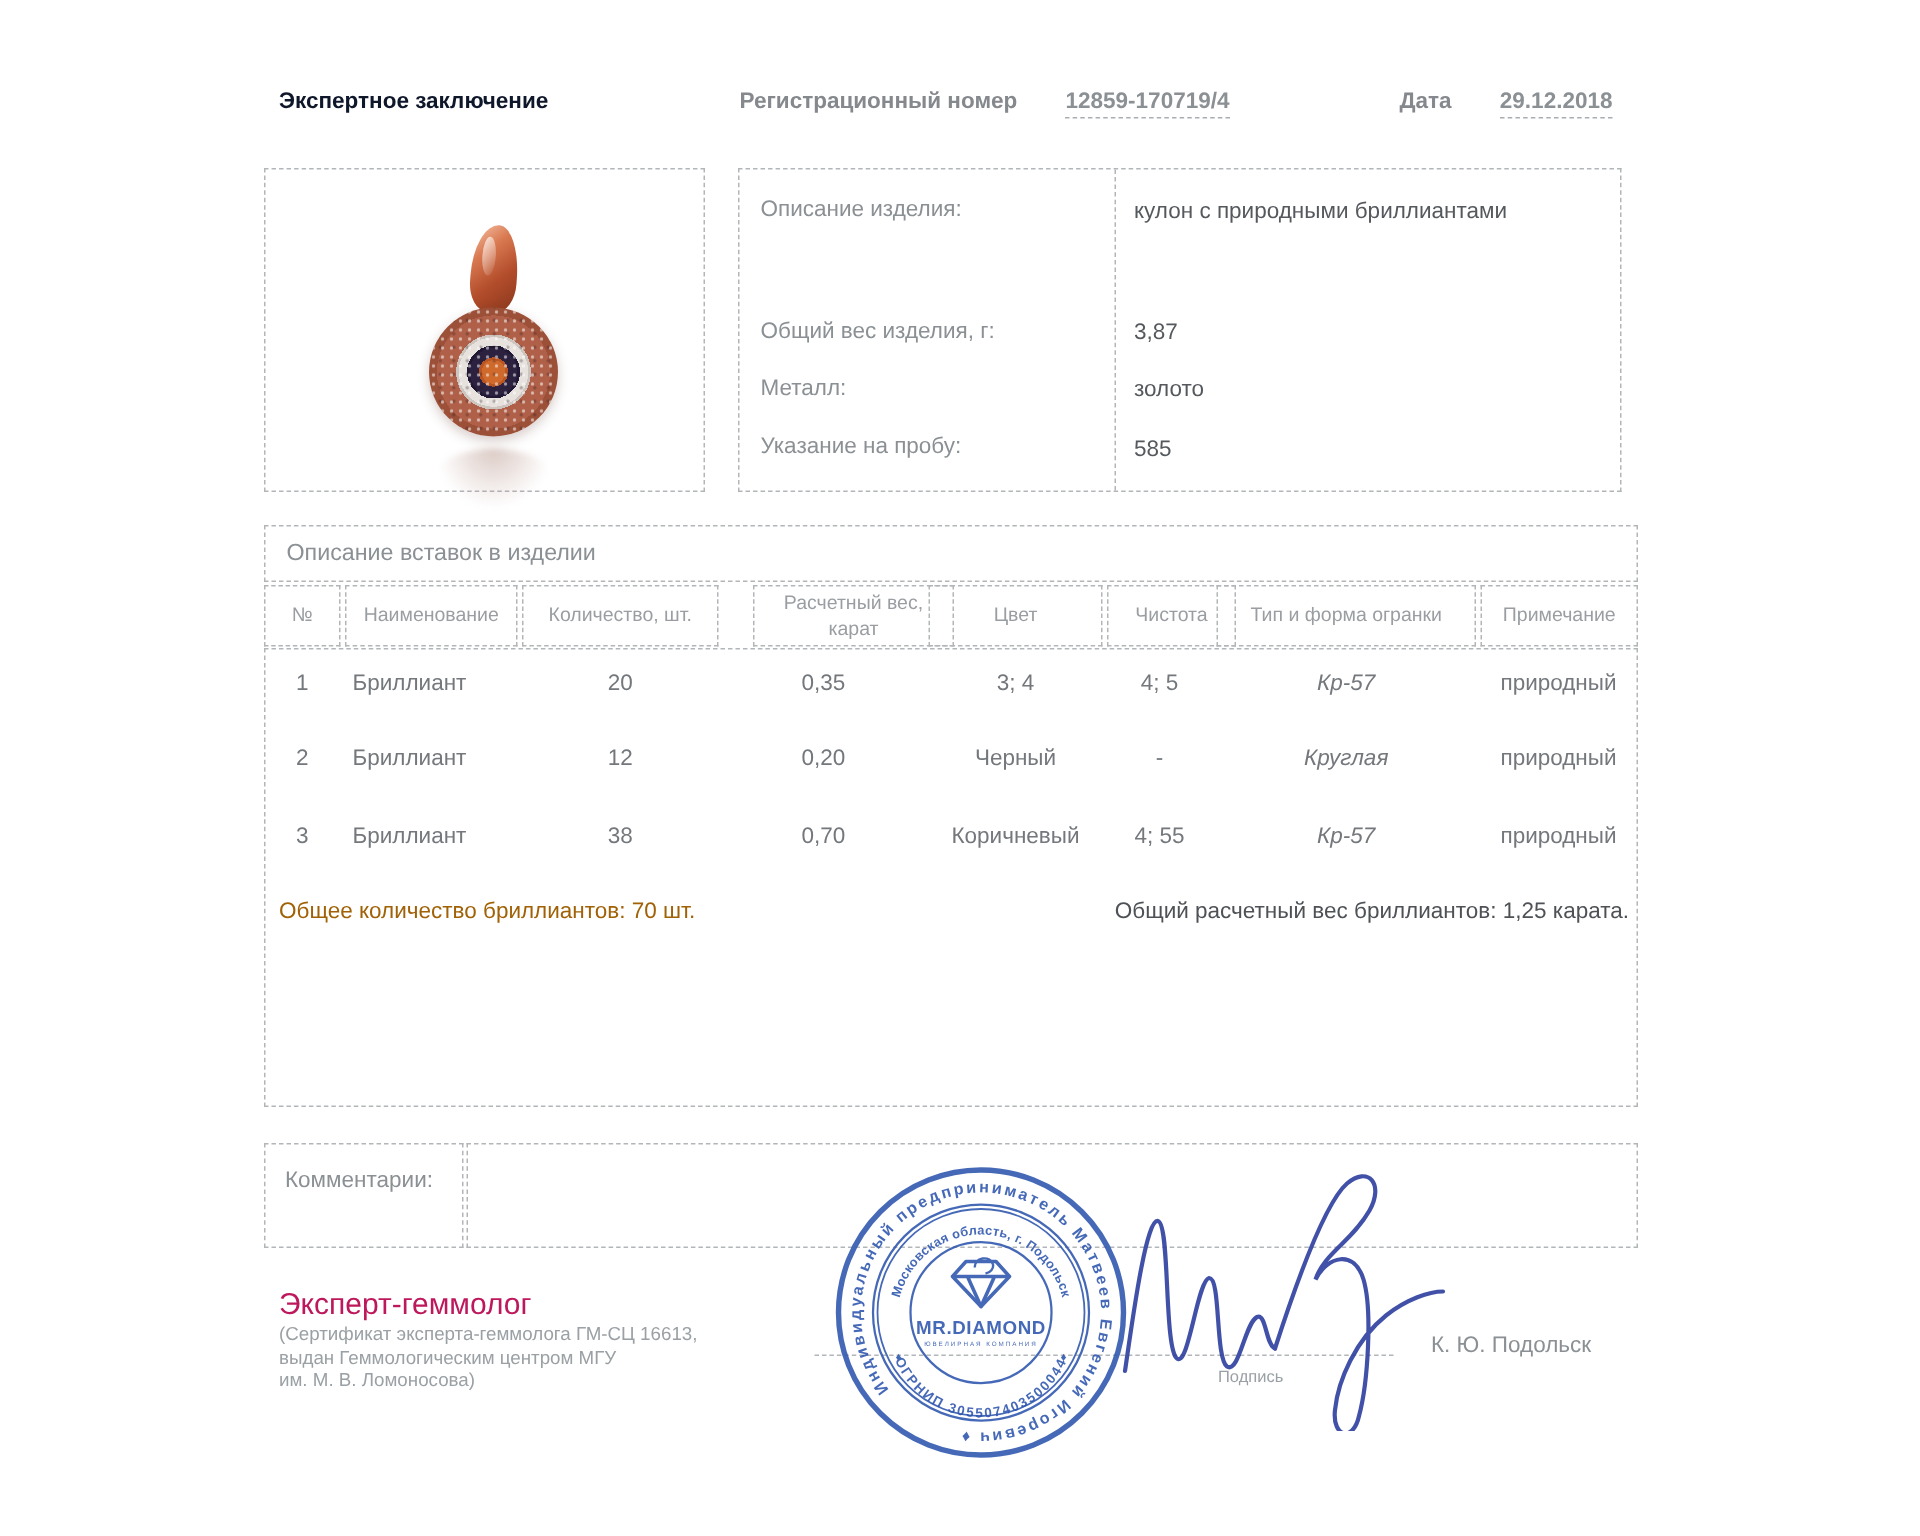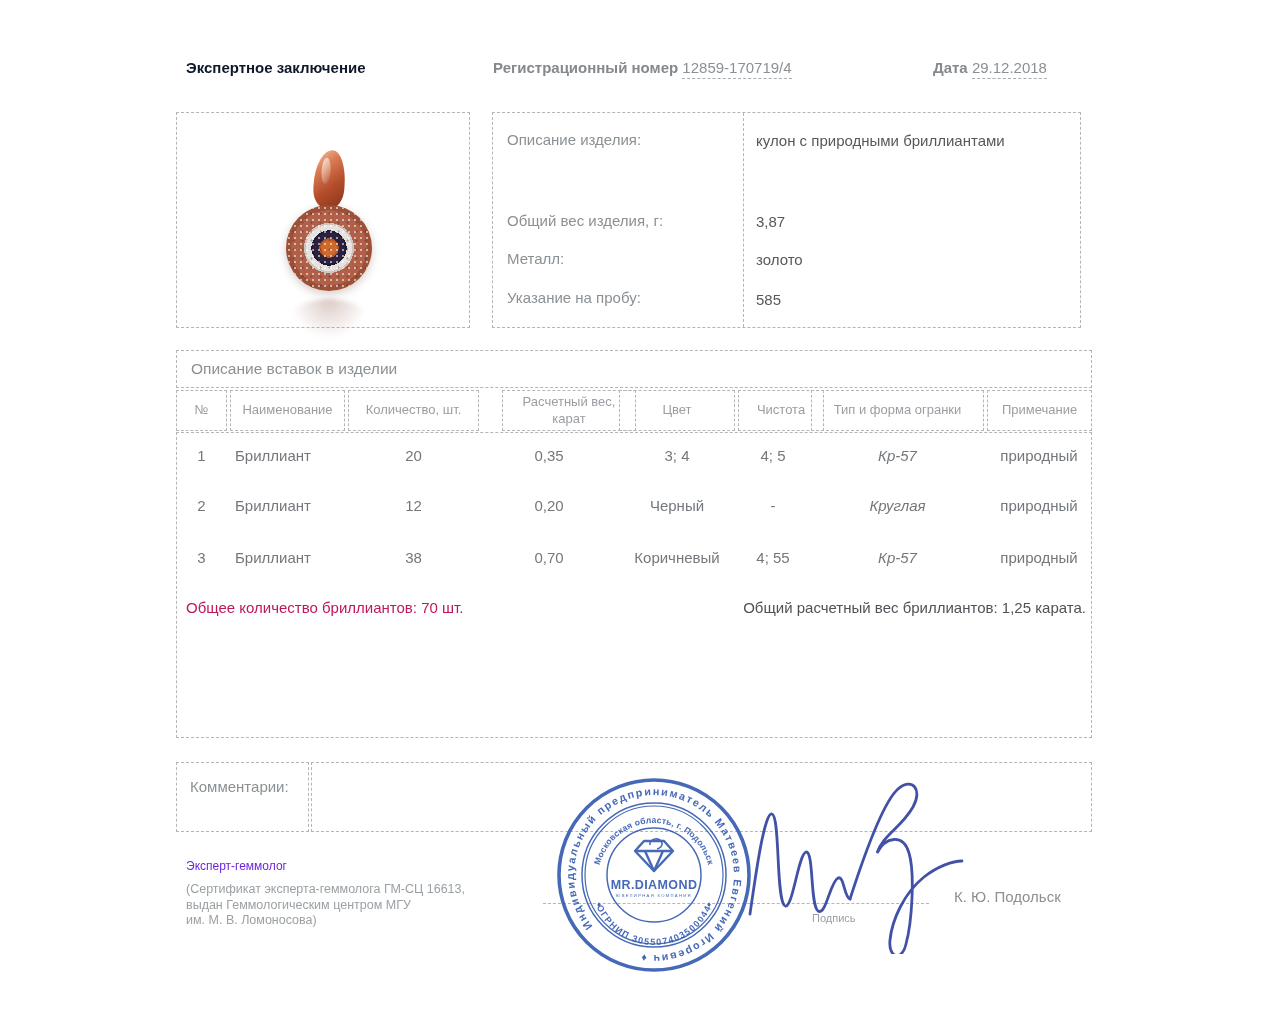--- a/index.html
+++ b/index.html
@@ -5,21 +5,21 @@
   * { margin:0; padding:0; box-sizing:border-box; }
   html,body { width:1280px; height:1024px; background:#ffffff;
     font-family:"Liberation Sans", sans-serif; color:#85898d; overflow:hidden; }
   .abs { position:absolute; }
   .dash { border:1px dashed #b3b6b9; }
 
   
   .hdr-title { left:186px; top:59px; font-size:15px; font-weight:bold; color:#0f172a; }
   .hdr-reg { left:493px; top:59px; font-size:15px; font-weight:bold; color:#85898d; }
   .hdr-date { left:933px; top:59px; font-size:15px; font-weight:bold; color:#85898d; }
-  .uline { font-weight:normal; border-bottom:1px dashed #a9adb1; padding-bottom:2px; color:#8b9094; }
+  .uline { font-weight:bold; border-bottom:1px dashed #a9adb1; padding-bottom:2px; color:#8b9094;margin-left:28px; }
 
   
   .photo-box { left:176px; top:112px; width:294px; height:216px; background:#fff; }
   .bail { position:absolute; left:137px; top:37px; width:31px; height:58px;
     background:linear-gradient(140deg,#f0b294 8%,#d97a52 30%,#b34d2b 62%,#8e3a1f 95%);
     border-radius:55% 45% 40% 40% / 60% 60% 34% 34%;
     transform:rotate(4deg); }
   .bail::after { content:""; position:absolute; left:7px; top:8px; width:9px; height:26px;
     background:linear-gradient(120deg,rgba(255,255,255,.75),rgba(255,255,255,0));
     border-radius:50%; }
@@ -55,30 +55,30 @@
   .trow span { position:absolute; text-align:center; }
   .c0 { left:0;   width:51px; }
   .c1 { left:54px;  width:115px; text-align:left !important; padding-left:5px; }
   .c2 { left:172px; width:131px; }
   .c3 { left:306px; width:134px; }
   .c4 { left:443px; width:116px; }
   .c5 { left:562px; width:70px; }
   .c6 { left:635px; width:173px;font-style:italic; }
   .c7 { left:811px; width:104px; }
   .row1 { top:447px; } .row2 { top:497px; } .row3 { top:549px; }
-  .total-left  { left:186px; top:599px; font-size:15px; color:#be185d; }
+  .total-left  { left:186px; top:599px; font-size:15px; color:#a16207; }
   .total-right { left:176px; top:599px; width:910px; text-align:right; font-size:15px; color:#4e5256; }
 
   
   .com-label-box { left:176px; top:762px; width:133px; height:70px; }
   .com-label { position:absolute; left:13px; top:15px; font-size:15px; color:#8b9094; }
   .com-value-box { left:311px; top:762px; width:781px; height:70px; }
 
   
-  .expert-title { left:186px; top:859px; font-size:12px; color:#6d28d9; }
+  .expert-title { left:186px; top:859px; font-size:20px; color:#be185d; }
   .cert-text { left:186px; top:882px; font-size:12.5px; line-height:15.5px; color:#9aa0a4; }
   .sig-line { left:543px; top:903px; width:386px; height:0; border-top:1px dashed #b3b6b9; }
   .sig-caption { left:812px; top:912px; font-size:11px; color:#9aa0a4; }
   .expert-name { left:954px; top:888px; font-size:15px; color:#8b9094; }
   .stamp-svg { left:551px; top:772px; width:206px; height:206px; z-index:4; }
   .sign-svg { left:733px; top:772px; width:242px; height:182px; z-index:5; }
 </style>
 </head>
 <body>
 

